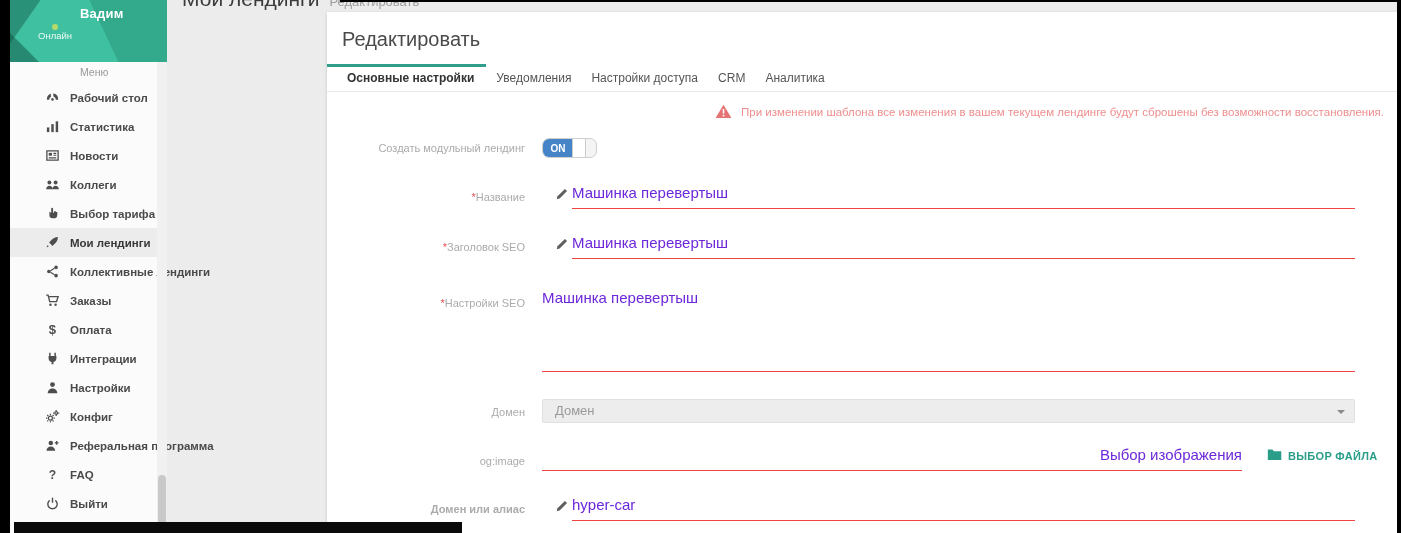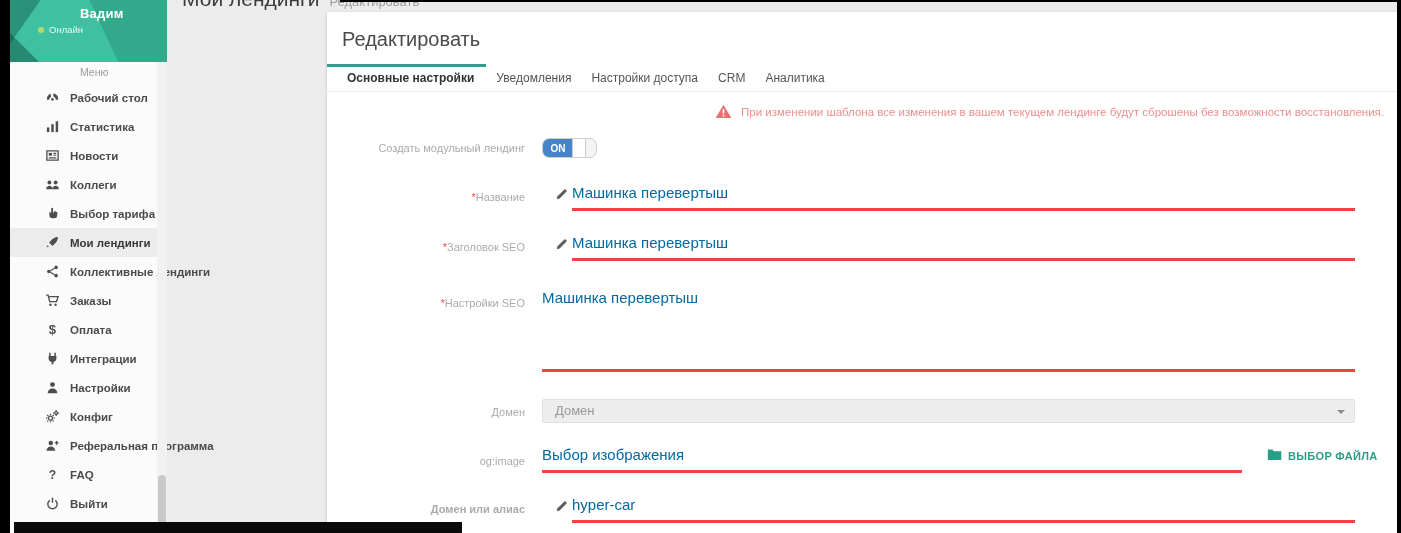--- a/index.html
+++ b/index.html
@@ -11,21 +11,21 @@
 
   
   .sidebar{position:absolute;left:0;top:0;width:157px;height:533px;background:#fbfbfc;z-index:20;}
   .sb-header{position:relative;height:62px;overflow:hidden;color:#fff;
     background:
       linear-gradient(45deg, rgba(8,70,55,.45) 0 13%, rgba(0,0,0,0) 13.5%),
       linear-gradient(125deg, rgba(8,70,55,.38) 0 15%, rgba(0,0,0,0) 15.5%),
       linear-gradient(65deg, rgba(0,0,0,0) 58%, rgba(10,90,70,.22) 58.5%),
       #3fc0a0;}
   .sb-user{position:absolute;left:28px;top:6px;font-size:13px;font-weight:bold;letter-spacing:.2px;margin-left:42px;}
-  .sb-status{position:absolute;left:28px;top:24px;font-size:9.5px;color:rgba(255,255,255,.9);display:flex;align-items:center;gap:5px;}
+  .sb-status{position:absolute;left:28px;top:24px;font-size:9.5px;color:rgba(255,255,255,.9);display:flex;align-items:center;flex-direction:column;}
   .dot{width:6px;height:6px;border-radius:50%;background:#b6d96a;display:inline-block;}
   .sb-section{position:absolute;left:30px;top:66px;font-size:10.5px;color:#9a9a9a;padding-left:40px;}
   .sb-items{position:absolute;left:0;top:83px;right:0;}
   .sb-item{position:relative;height:29px;display:flex;align-items:center;cursor:pointer;color:#4a4a4a;}
   .sb-item.active{background:#ececec;color:#373737;}
   .sb-ico{position:absolute;left:34px;width:16px;height:16px;display:flex;align-items:center;justify-content:center;color:#4e4e4e;}
   .sb-ico svg{display:block;}
   .sb-label{position:absolute;left:60px;font-size:11.5px;font-weight:bold;white-space:nowrap;}
   .sb-scroll{position:absolute;right:0;top:62px;bottom:0;width:10px;background:#f1f1f1;}
   .sb-thumb{position:absolute;right:1px;bottom:0;width:8px;height:58px;background:#c9c9c9;border-radius:4px;}
@@ -45,25 +45,25 @@
   .tab.active{font-weight:bold;color:#333;}
   .tab.active::before{content:"";position:absolute;left:0;right:0;top:0;height:3px;background:#2f9e8a;}
 
   .warn{position:absolute;left:388px;top:92px;display:flex;align-items:flex-start;gap:9px;}
   .warn-txt{font-size:11.5px;color:#ef8e8e;padding-top:2px;}
 
   .row{position:absolute;left:0;right:0;}
   .flabel{position:absolute;left:0;width:198px;text-align:right;font-size:11px;color:#ababab;white-space:nowrap;}
   .req{color:#e05252;}
   .pencil{position:absolute;left:228px;width:14px;height:14px;color:#5f5f5f;}
-  .fval{position:absolute;left:245px;border:none;outline:none;background:transparent;font-size:15px;color:#0369a1;padding:0 0 7px 0;border-bottom:3px solid #ef4444;}
+  .fval{position:absolute;left:245px;border:none;outline:none;background:transparent;font-size:15px;color:#6d28d9;padding:0 0 7px 0;border-bottom:1px solid #ef4444;}
   .fval.noicon{left:215px;}
   .w-std{width:783px;}
   .w-full{width:813px;}
-  .w-og{width:700px;}
+  .w-og{width:700px;text-align:right;}
   textarea.fval{resize:none;height:84px;line-height:1.35;}
 
   .toggle{position:absolute;left:215px;top:0;width:55px;height:20px;border:1px solid #cfcfcf;border-radius:7px;background:#f4f4f4;overflow:hidden;cursor:pointer;}
   .tg-on{position:absolute;left:0;top:0;width:30px;height:100%;background:#4584c6;color:#fff;font-size:10px;font-weight:bold;display:flex;align-items:center;justify-content:center;}
   .tg-knob{position:absolute;left:29px;top:0;width:14px;height:100%;background:#fff;border-left:1px solid #ccc;border-right:1px solid #ccc;}
 
   .select{position:absolute;left:215px;top:0;width:813px;height:24px;background:#ededed;border:1px solid #e0e0e0;border-radius:2px;color:#9a9a9a;font-size:13px;line-height:22px;padding:0 12px;cursor:pointer;}
   .caret{position:absolute;right:9px;top:10px;width:0;height:0;border-left:4px solid transparent;border-right:4px solid transparent;border-top:4px solid #8a8a8a;}
 
   .file-btn{position:absolute;left:940px;top:4px;display:flex;align-items:center;gap:6px;color:#2a9d89;font-size:11px;font-weight:bold;letter-spacing:.3px;cursor:pointer;white-space:nowrap;}

